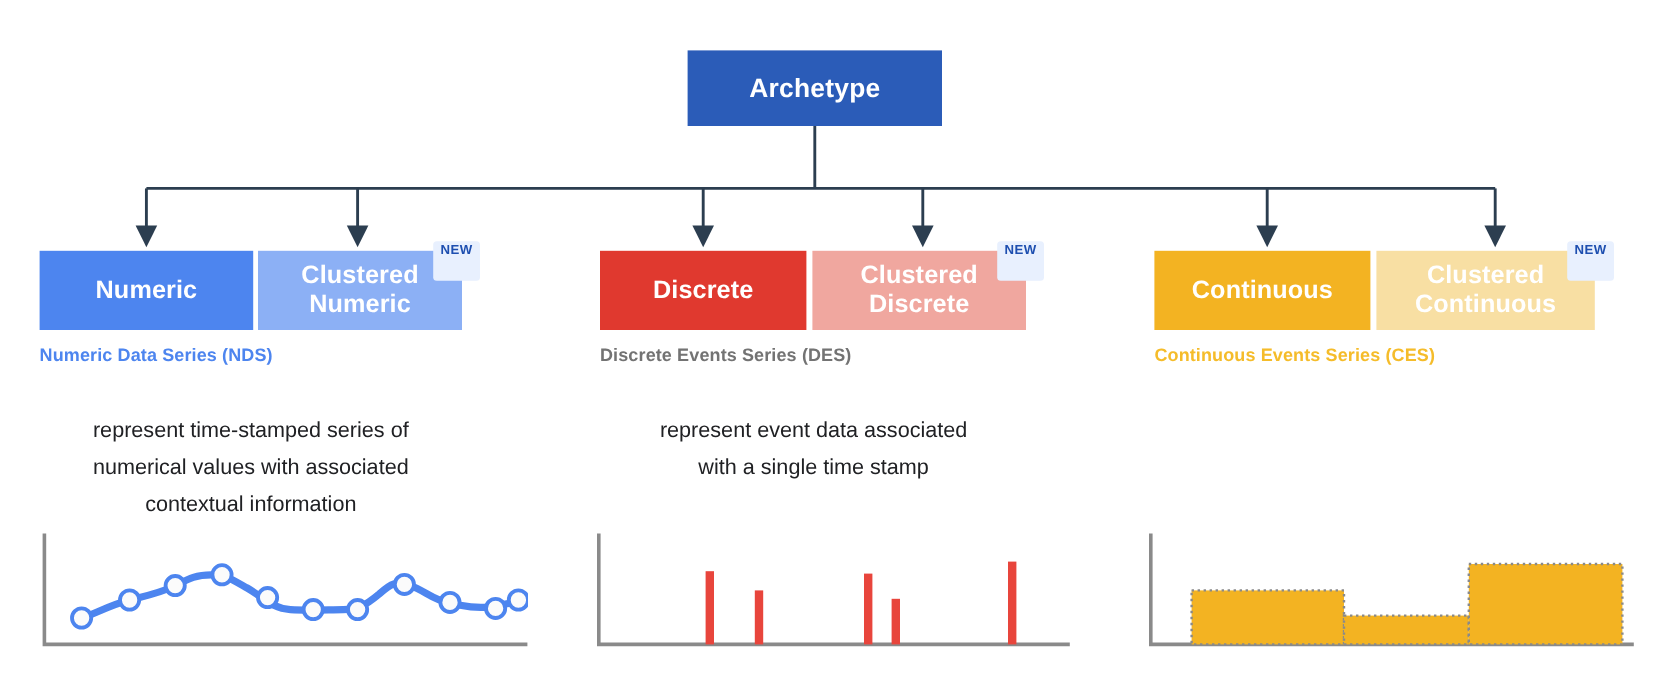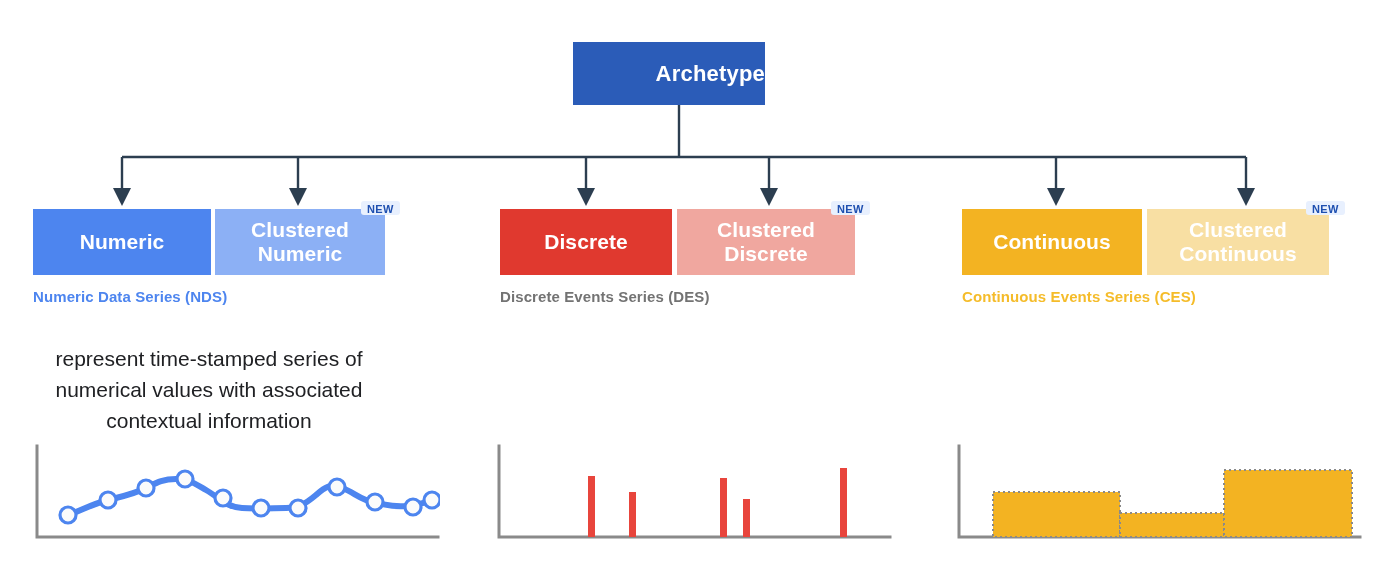--- a/index.html
+++ b/index.html
@@ -11,23 +11,23 @@
     position:relative;
   }
   #stage{position:relative;width:1391px;height:580px;}
 
   
   #connectors{position:absolute;left:0;top:0;width:1391px;height:580px;pointer-events:none;}
 
   
   .root-box{
     position:absolute;
-    left:573px;top:42px;width:192px;height:63px;
+    left:573px;top:42px;width:212px;height:63px;
     background:#2b5cb8;
-    display:flex;align-items:center;justify-content:flex-end;
+    display:flex;align-items:center;justify-content:center;
   }
   .root-box .lbl{
     color:#ffffff;font-size:22px;font-weight:bold;letter-spacing:.2px;
   }
 
   
   .type-box{
     position:absolute;
     display:flex;align-items:center;justify-content:center;
     text-align:center;
@@ -38,35 +38,35 @@
     letter-spacing:.1px;
     white-space:pre-line;
   }
 
   .badge-new{
     position:absolute;
     background:#e8f0fe;
     color:#1e4fb0;
     font-size:11px;font-weight:bold;
     letter-spacing:.4px;
-    padding:3px 6px 0 6px;
+    padding:3px 6px 19px 6px;
     border-radius:3px;
     line-height:1;
   }
 
   
   .group-title{
     position:absolute;
     font-size:15px;font-weight:bold;
     letter-spacing:.1px;
   }
   .group-desc{
     position:absolute;
     text-align:center;
-    font-size:21px;
+    font-size:18px;
     color:#202124;
     line-height:31px;
     white-space:pre-line;
   }
 
   
   .mini-chart{position:absolute;}
 
   
   .nosel{user-select:none;}
@@ -158,20 +158,24 @@
     <span class="lbl">Clustered
 Discrete</span>
   </div>
   <div class="badge-new nosel" style="left:831px;top:201px;">
     <span>NEW</span>
   </div>
 
   <div class="group-title nosel" style="left:500px;top:288px;width:355px;color:#737373;">
     <span>Discrete Events Series (DES)</span>
   </div>
+  <div class="group-desc nosel" style="left:492px;top:312px;width:372px;">
+    <span>represent event data associated
+with a single time stamp</span>
+  </div>
 
   <svg class="mini-chart" style="left:492px;top:438px;" width="400" height="110" viewBox="0 0 400 110">
     <path d="M7,8 L7,99 L398,99" stroke="#8a8a8a" stroke-width="3" fill="none" stroke-linecap="square"></path>
     <g fill="#e8453c">
       <rect x="96" y="38" width="7" height="61"></rect>
       <rect x="137" y="54" width="7" height="45"></rect>
       <rect x="228" y="40" width="7" height="59"></rect>
       <rect x="251" y="61" width="7" height="38"></rect>
       <rect x="348" y="30" width="7" height="69"></rect>
     </g>

